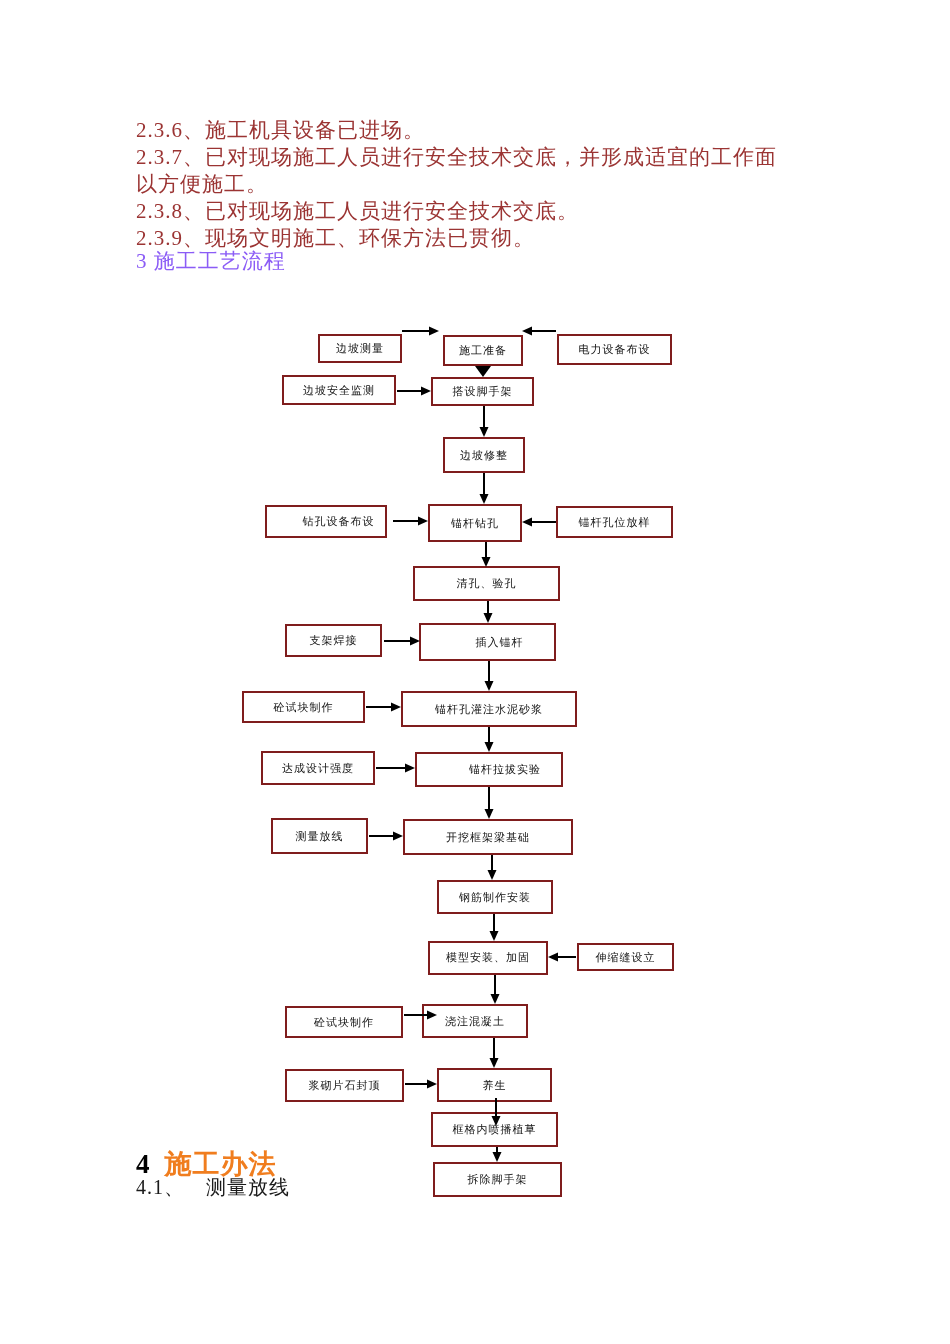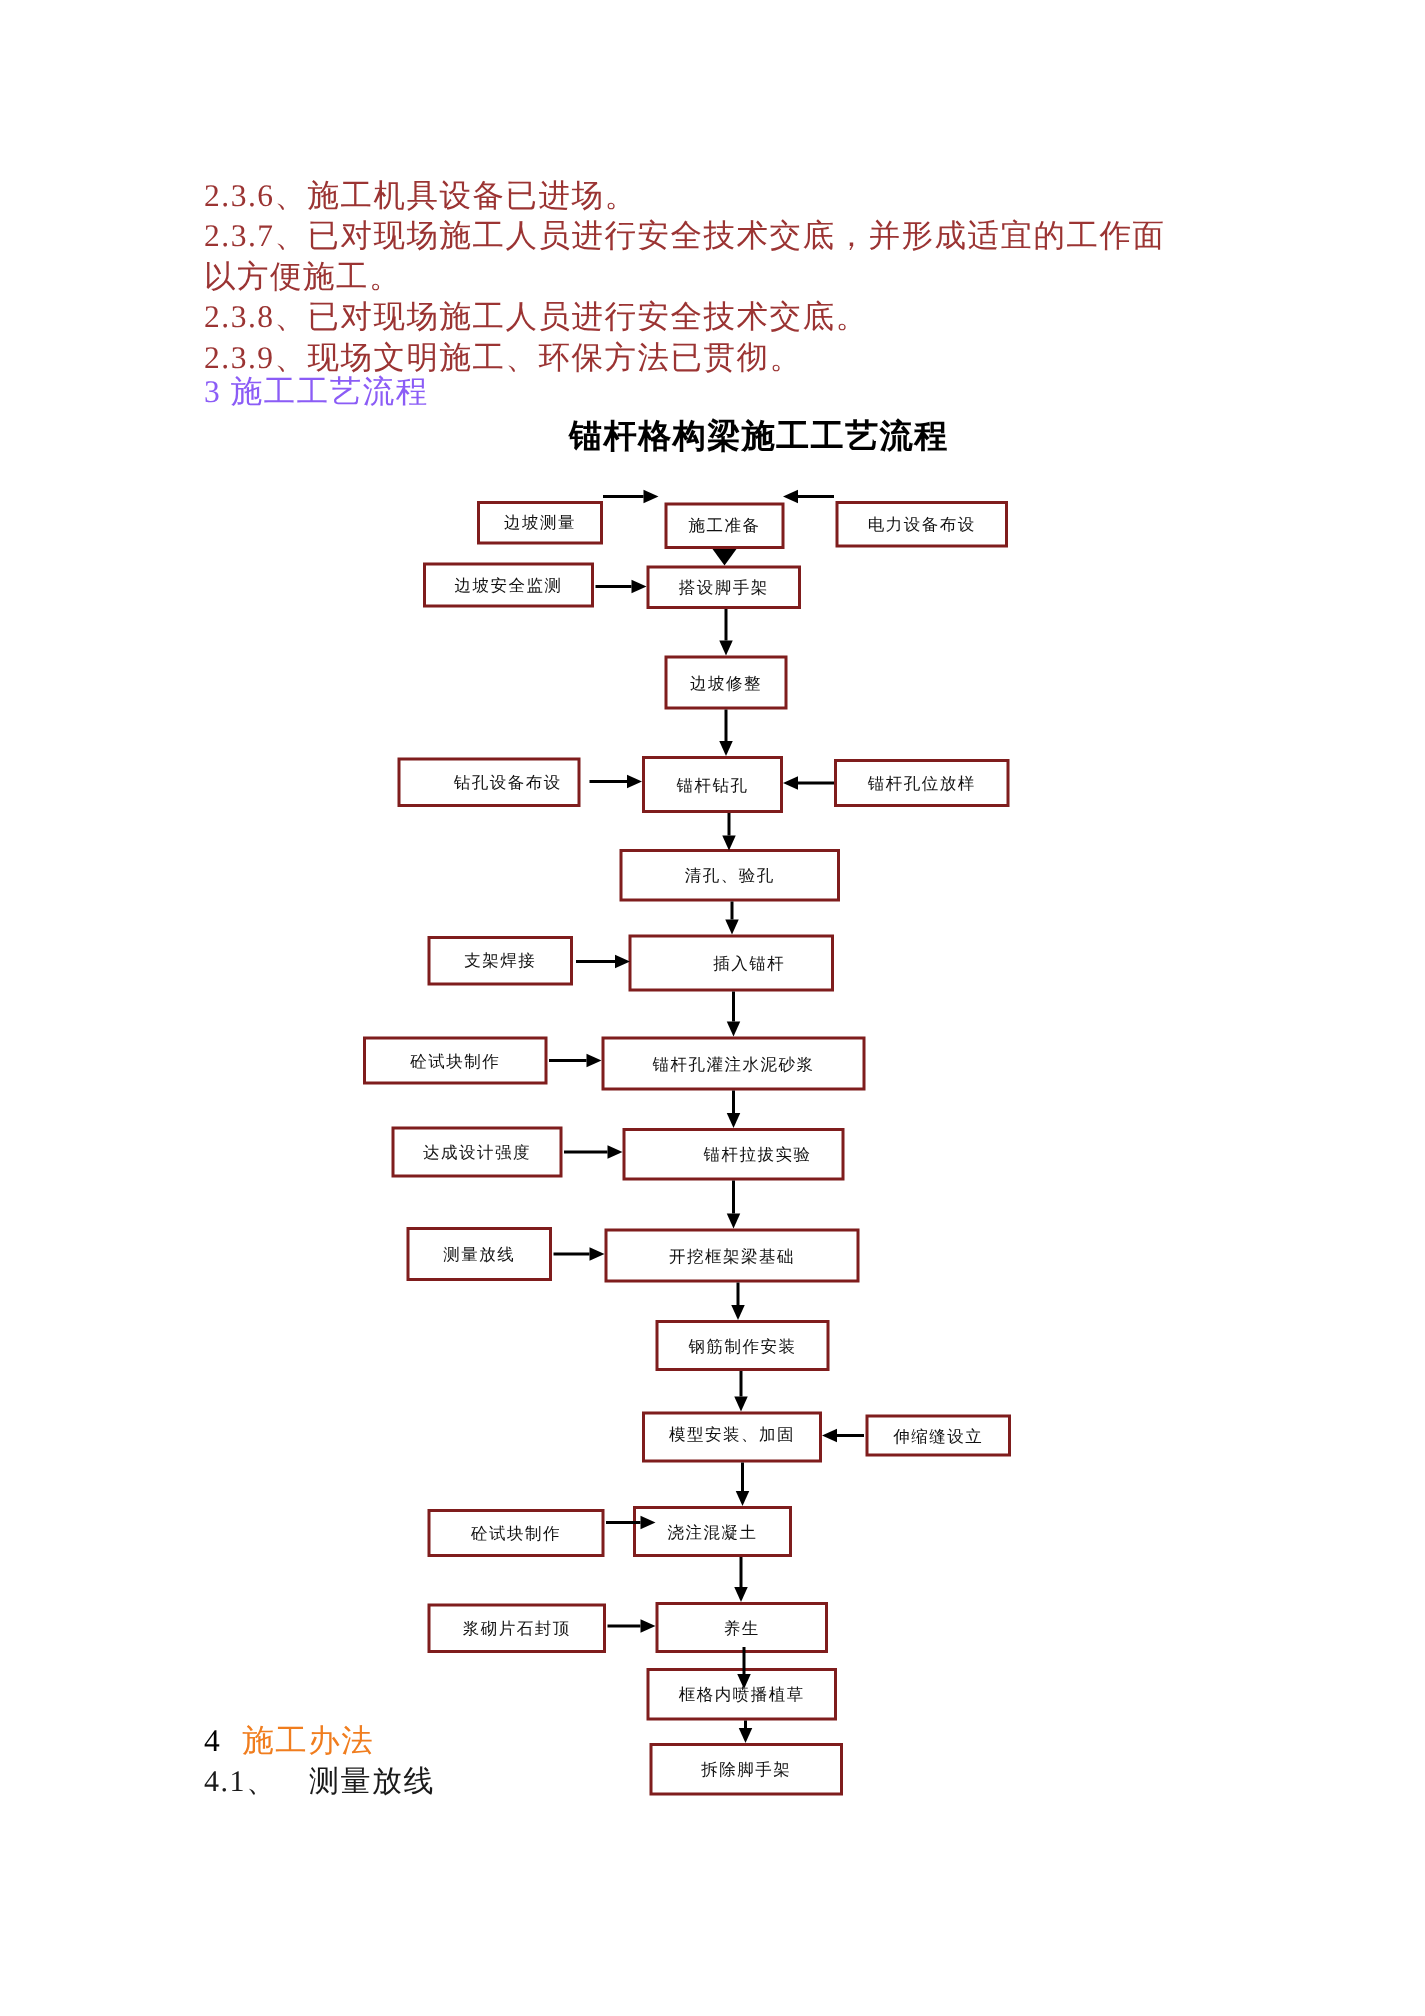--- a/index.html
+++ b/index.html
@@ -34,21 +34,21 @@
   }
   .node--wrap {
     white-space:normal; align-items:flex-start;
     line-height:22px; padding:3px 2px 0 2px;
   }
   .arrows { position:absolute; left:0; top:0; }
   .arrows line { stroke:#000; stroke-width:2; }
   .arrows polygon { fill:#000; stroke:none; }
   .h4 {
     position:absolute; left:136px; top:1146px;
-    font-size:21px; font-weight:normal; letter-spacing:1px; white-space:nowrap;
+    font-size:27px; font-weight:bold; letter-spacing:1px; white-space:nowrap;
   }
   .h4 .num { color:#000; margin-right:14px; }
   .h4 .ttl { color:#f07d1e; }
   .sub41 {
     position:absolute; left:136px; top:1174px;
     font-size:20px; letter-spacing:1px; color:#1a1a1a; white-space:nowrap;
   }
 </style>
 </head>
 <body>
@@ -62,21 +62,20 @@
     <div>2.3.8、已对现场施工人员进行安全技术交底。</div>
     <div>2.3.9、现场文明施工、环保方法已贯彻。</div>
   </div>
 
   <div class="h3">
     <span>3</span>
     <span> </span>
     <span>施工工艺流程</span>
   </div>
 
-  <div class="flow-title">锚杆格构梁施工工艺流程</div>
 
   <div>
     <div class="node" style="left:318px;top:334px;width:84px;height:29px;">边坡测量</div>
     <div class="node" style="left:443px;top:335px;width:80px;height:31px;">施工准备</div>
     <div class="node" style="left:557px;top:334px;width:115px;height:31px;">电力设备布设</div>
     <div class="node" style="left:282px;top:375px;width:114px;height:30px;">边坡安全监测</div>
     <div class="node" style="left:431px;top:377px;width:103px;height:29px;">搭设脚手架</div>
     <div class="node" style="left:443px;top:437px;width:82px;height:36px;">边坡修整</div>
     <div class="node" style="left:265px;top:505px;width:122px;height:33px;padding-left:25px;">钻孔设备布设</div>
     <div class="node" style="left:428px;top:504px;width:94px;height:38px;">锚杆钻孔</div>

